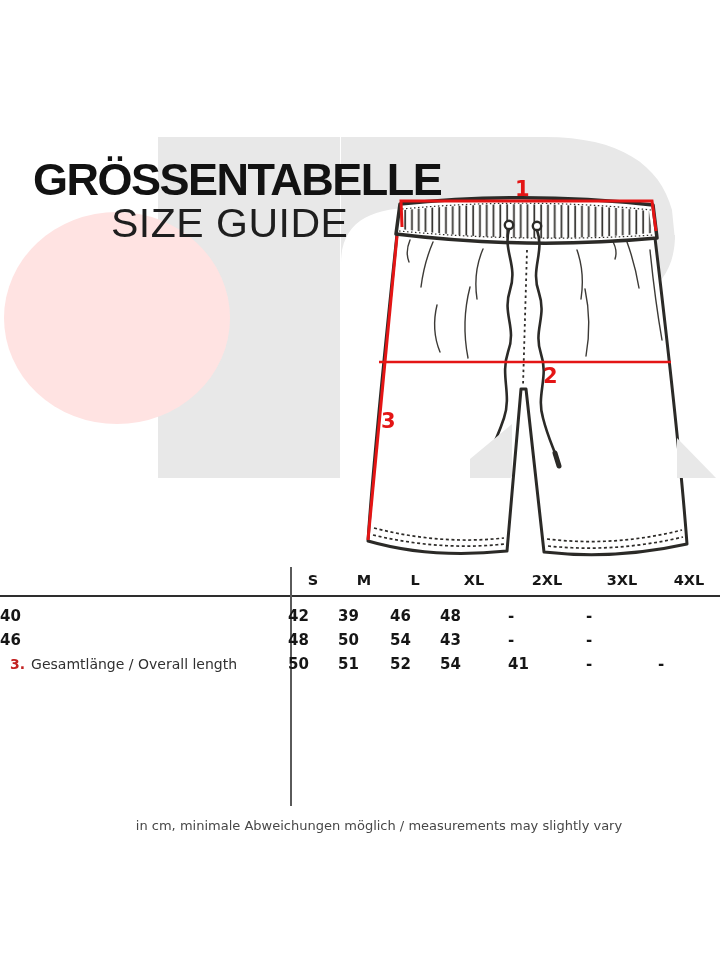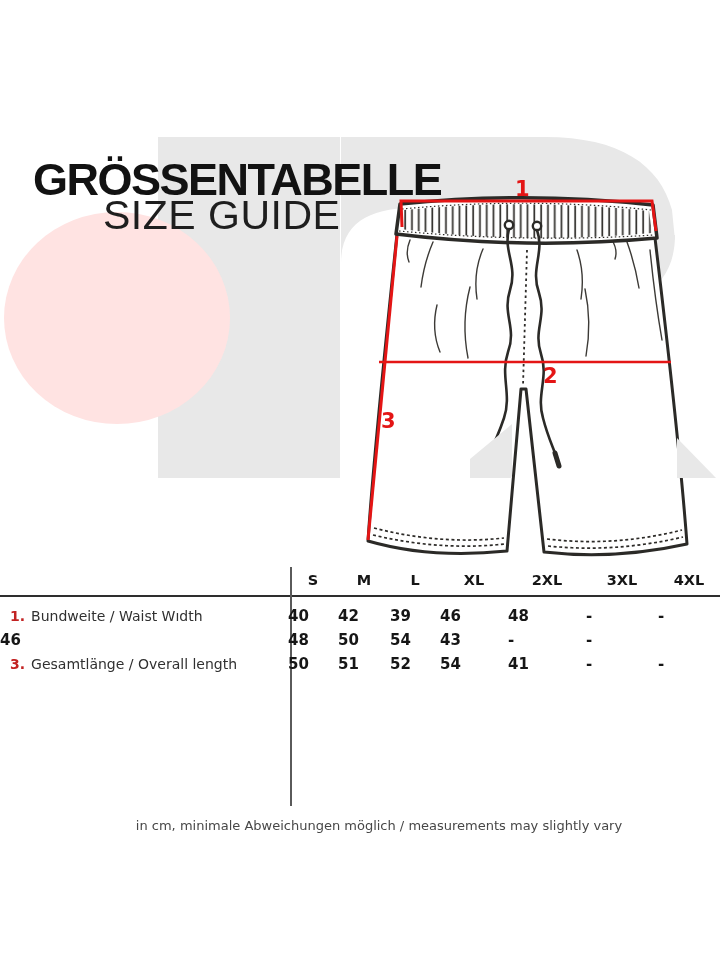--- a/index.html
+++ b/index.html
@@ -3,21 +3,21 @@
 <meta charset="utf-8">
 <style>
   html,body{margin:0;padding:0;background:#ffffff;}
   #canvas{position:relative;width:720px;height:960px;background:#ffffff;overflow:hidden;
           font-family:"DejaVu Sans",sans-serif;}
   svg{position:absolute;left:0;top:0;}
 
   
   .title-main{position:absolute;left:25px;top:151px;margin:8px;font-family:"Liberation Sans",sans-serif;
               font-weight:bold;font-size:45px;line-height:42px;letter-spacing:-1.5px;color:#121212;z-index:6;}
-  .title-sub{position:absolute;left:103px;top:196px;margin:0;font-family:"Liberation Sans",sans-serif;
+  .title-sub{position:absolute;left:103px;top:196px;margin:8px;font-family:"Liberation Sans",sans-serif;
              font-weight:400;font-size:41px;line-height:38px;letter-spacing:0.5px;color:#1e1e1e;z-index:6;}
 
   
   .tbl-rule{position:absolute;left:0;top:595px;width:720px;height:2px;background:#2e2e2e;z-index:5;}
   .tbl-divider{position:absolute;left:290px;top:567px;width:2px;height:239px;background:#5a5a5a;z-index:5;}
   .size-table{position:absolute;left:0;top:565px;width:720px;z-index:6;}
   .grid-row{display:grid;grid-template-columns:288px 50px 52px 50px 68px 78px 72px 62px;align-items:center;}
   .hdr-row{height:30px;}
   .hdr-cell{text-align:center;font-weight:bold;font-size:14.5px;color:#161616;}
   .body-rows{margin-top:9px;}
@@ -120,21 +120,20 @@
       <div class="hdr-cell">M</div>
       <div class="hdr-cell">L</div>
       <div class="hdr-cell">XL</div>
       <div class="hdr-cell">2XL</div>
       <div class="hdr-cell">3XL</div>
       <div class="hdr-cell">4XL</div>
     </div>
 
     <div class="body-rows">
       <div class="grid-row data-row">
-        <div class="row-label"><span class="row-num">1.</span><span>Bundweite / Waist Wıdth</span></div>
         <div class="val-cell">40</div>
         <div class="val-cell">42</div>
         <div class="val-cell">39</div>
         <div class="val-cell">46</div>
         <div class="val-cell">48</div>
         <div class="val-cell">-</div>
         <div class="val-cell">-</div>
       </div>
 
       <div class="grid-row data-row">

